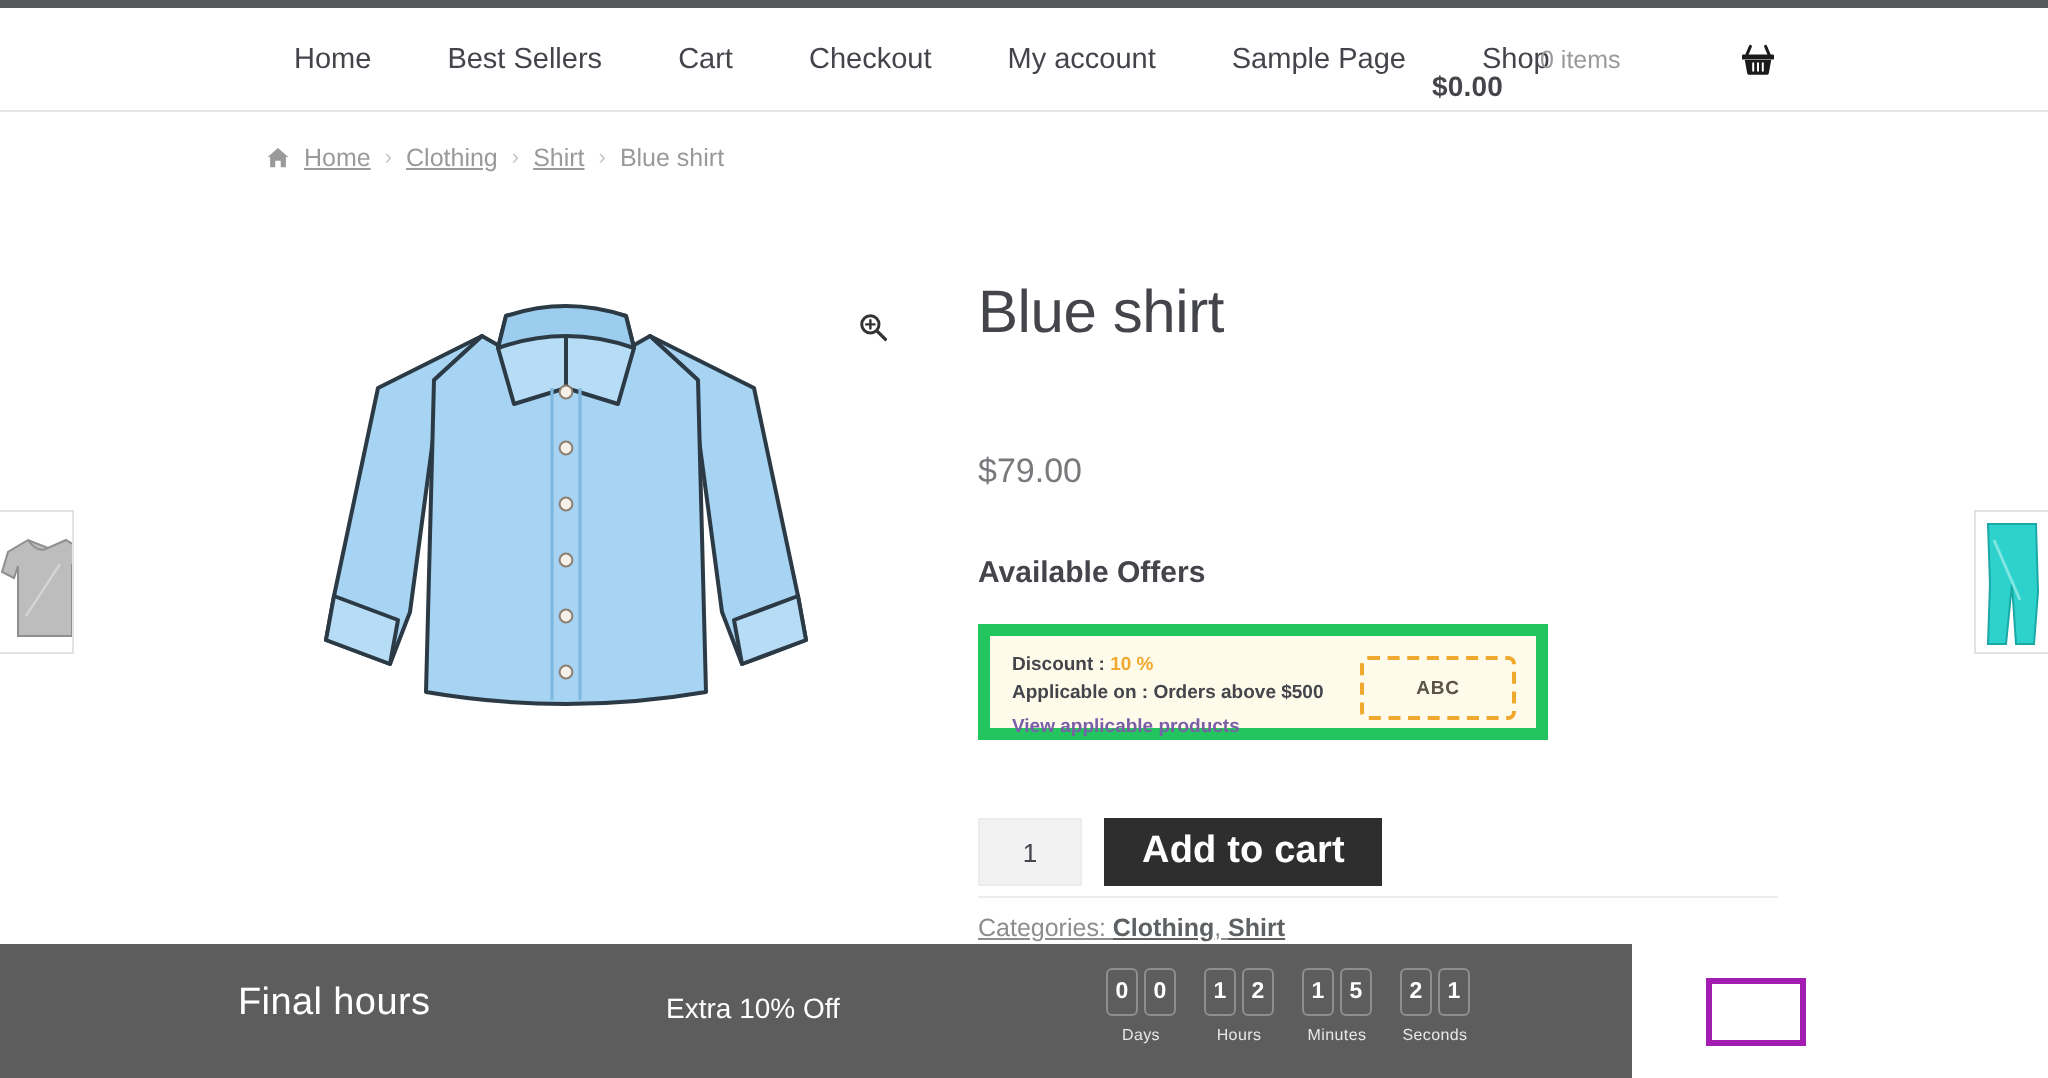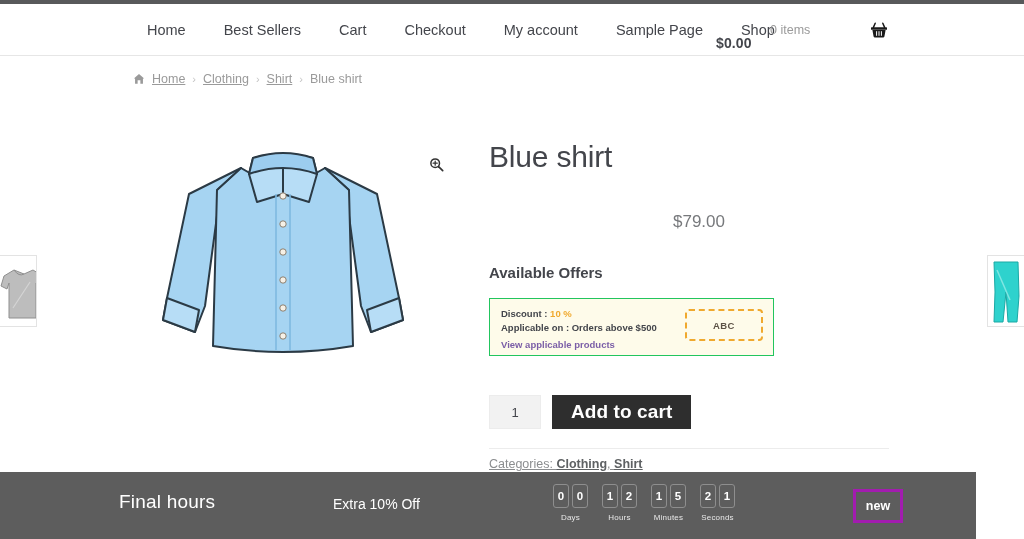--- a/index.html
+++ b/index.html
@@ -131,37 +131,36 @@
   .product-title {
     font-size: 30px;
     font-weight: 400;
     color: #43454b;
     margin: 0;
     letter-spacing: -.2px;
   }
   .product-price {
     font-size: 17px;
     color: #77797c;
-    margin: 38px 0 0 0;
-    text-align: center;
+    margin: 52px 0 0 0;
   }
   .offers-title {
     font-size: 15px;
     font-weight: 700;
     color: #43454b;
     margin: 32px 0 12px 0;
   }
 
   
   .offer-box {
     margin-top: 17px;
     width: 285px;
     height: 58px;
     background: #fefbea;
-    border: 1px solid #22c55e;
+    border: 6px solid #22c55e;
     position: relative;
   }
   .offer-lines {
     position: absolute;
     left: 11px; top: 8px;
   }
   .offer-line {
     font-size: 9.5px;
     font-weight: 700;
     color: #43454b;
@@ -241,21 +240,21 @@
     color: #5e6163;
     text-decoration: underline;
     font-weight: 600;
     cursor: pointer;
   }
 
   
   .promo-bar {
     position: absolute;
     left: 0; bottom: 0;
-    width: 976px; height: 67px;
+    width: 816px; height: 67px;
     background: #5d5d5d;
     color: #ffffff;
   }
   .promo-headline {
     position: absolute;
     left: 119px; top: 19px;
     font-size: 19px;
     letter-spacing: .2px;
   }
   .promo-sub {

